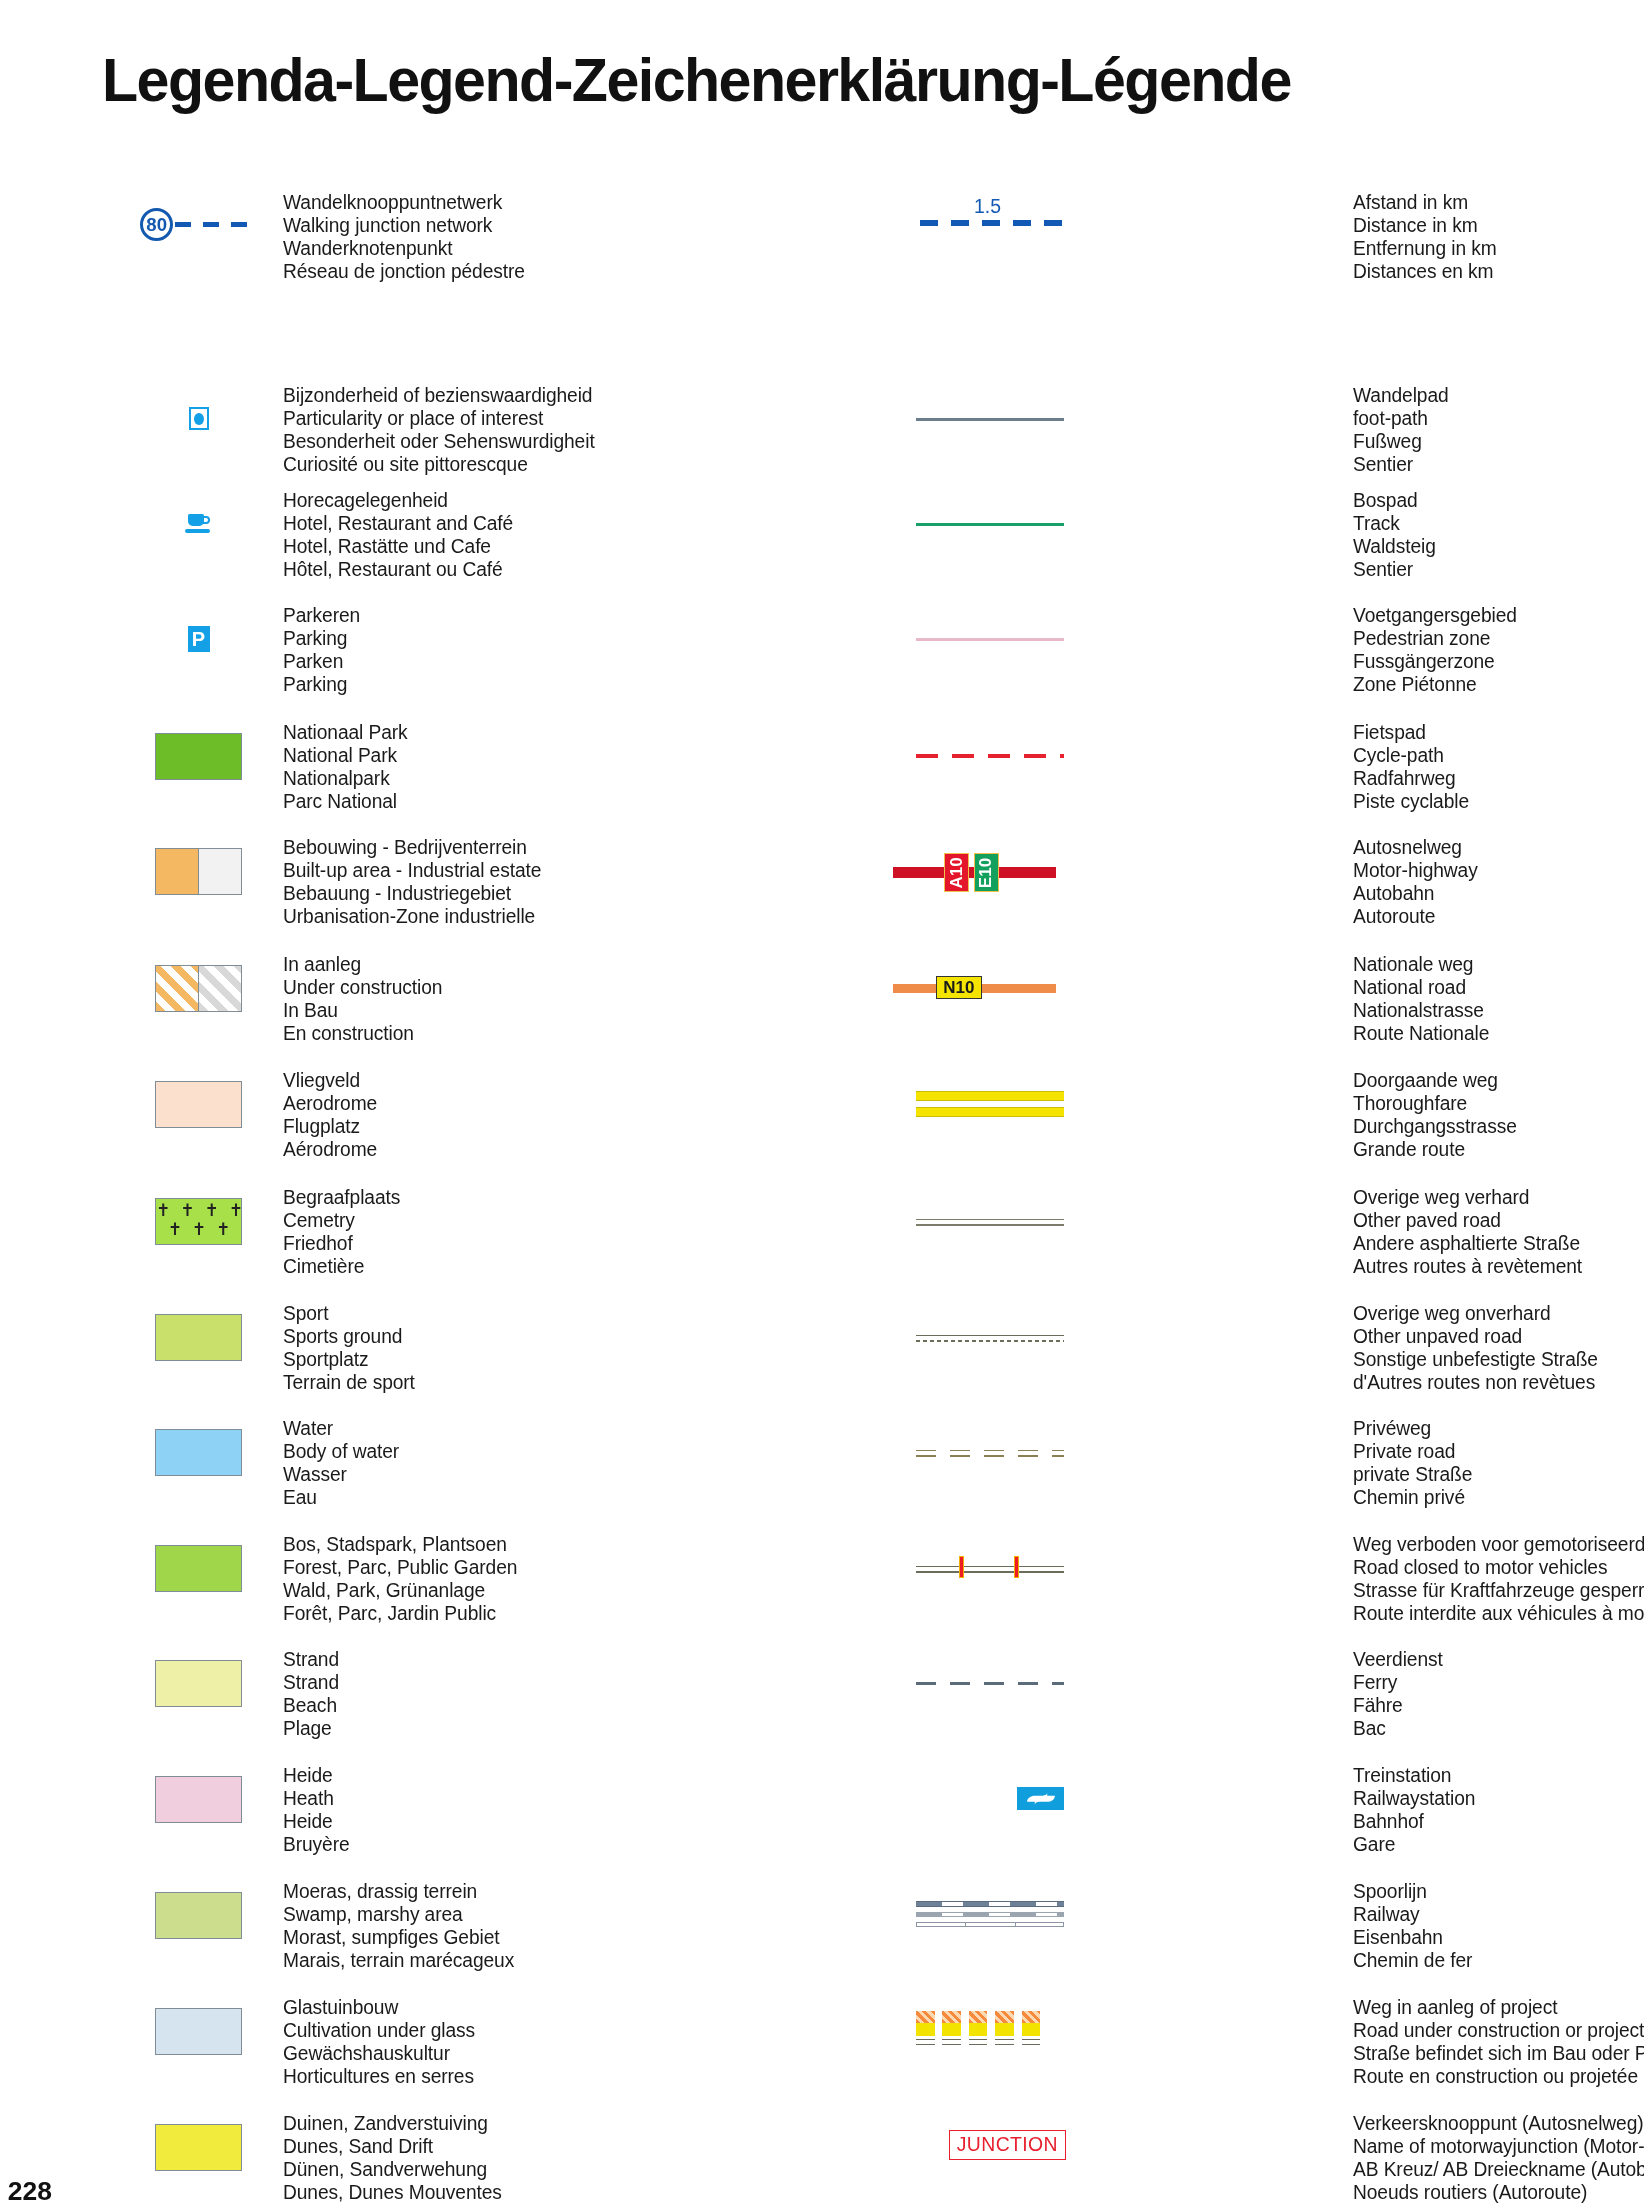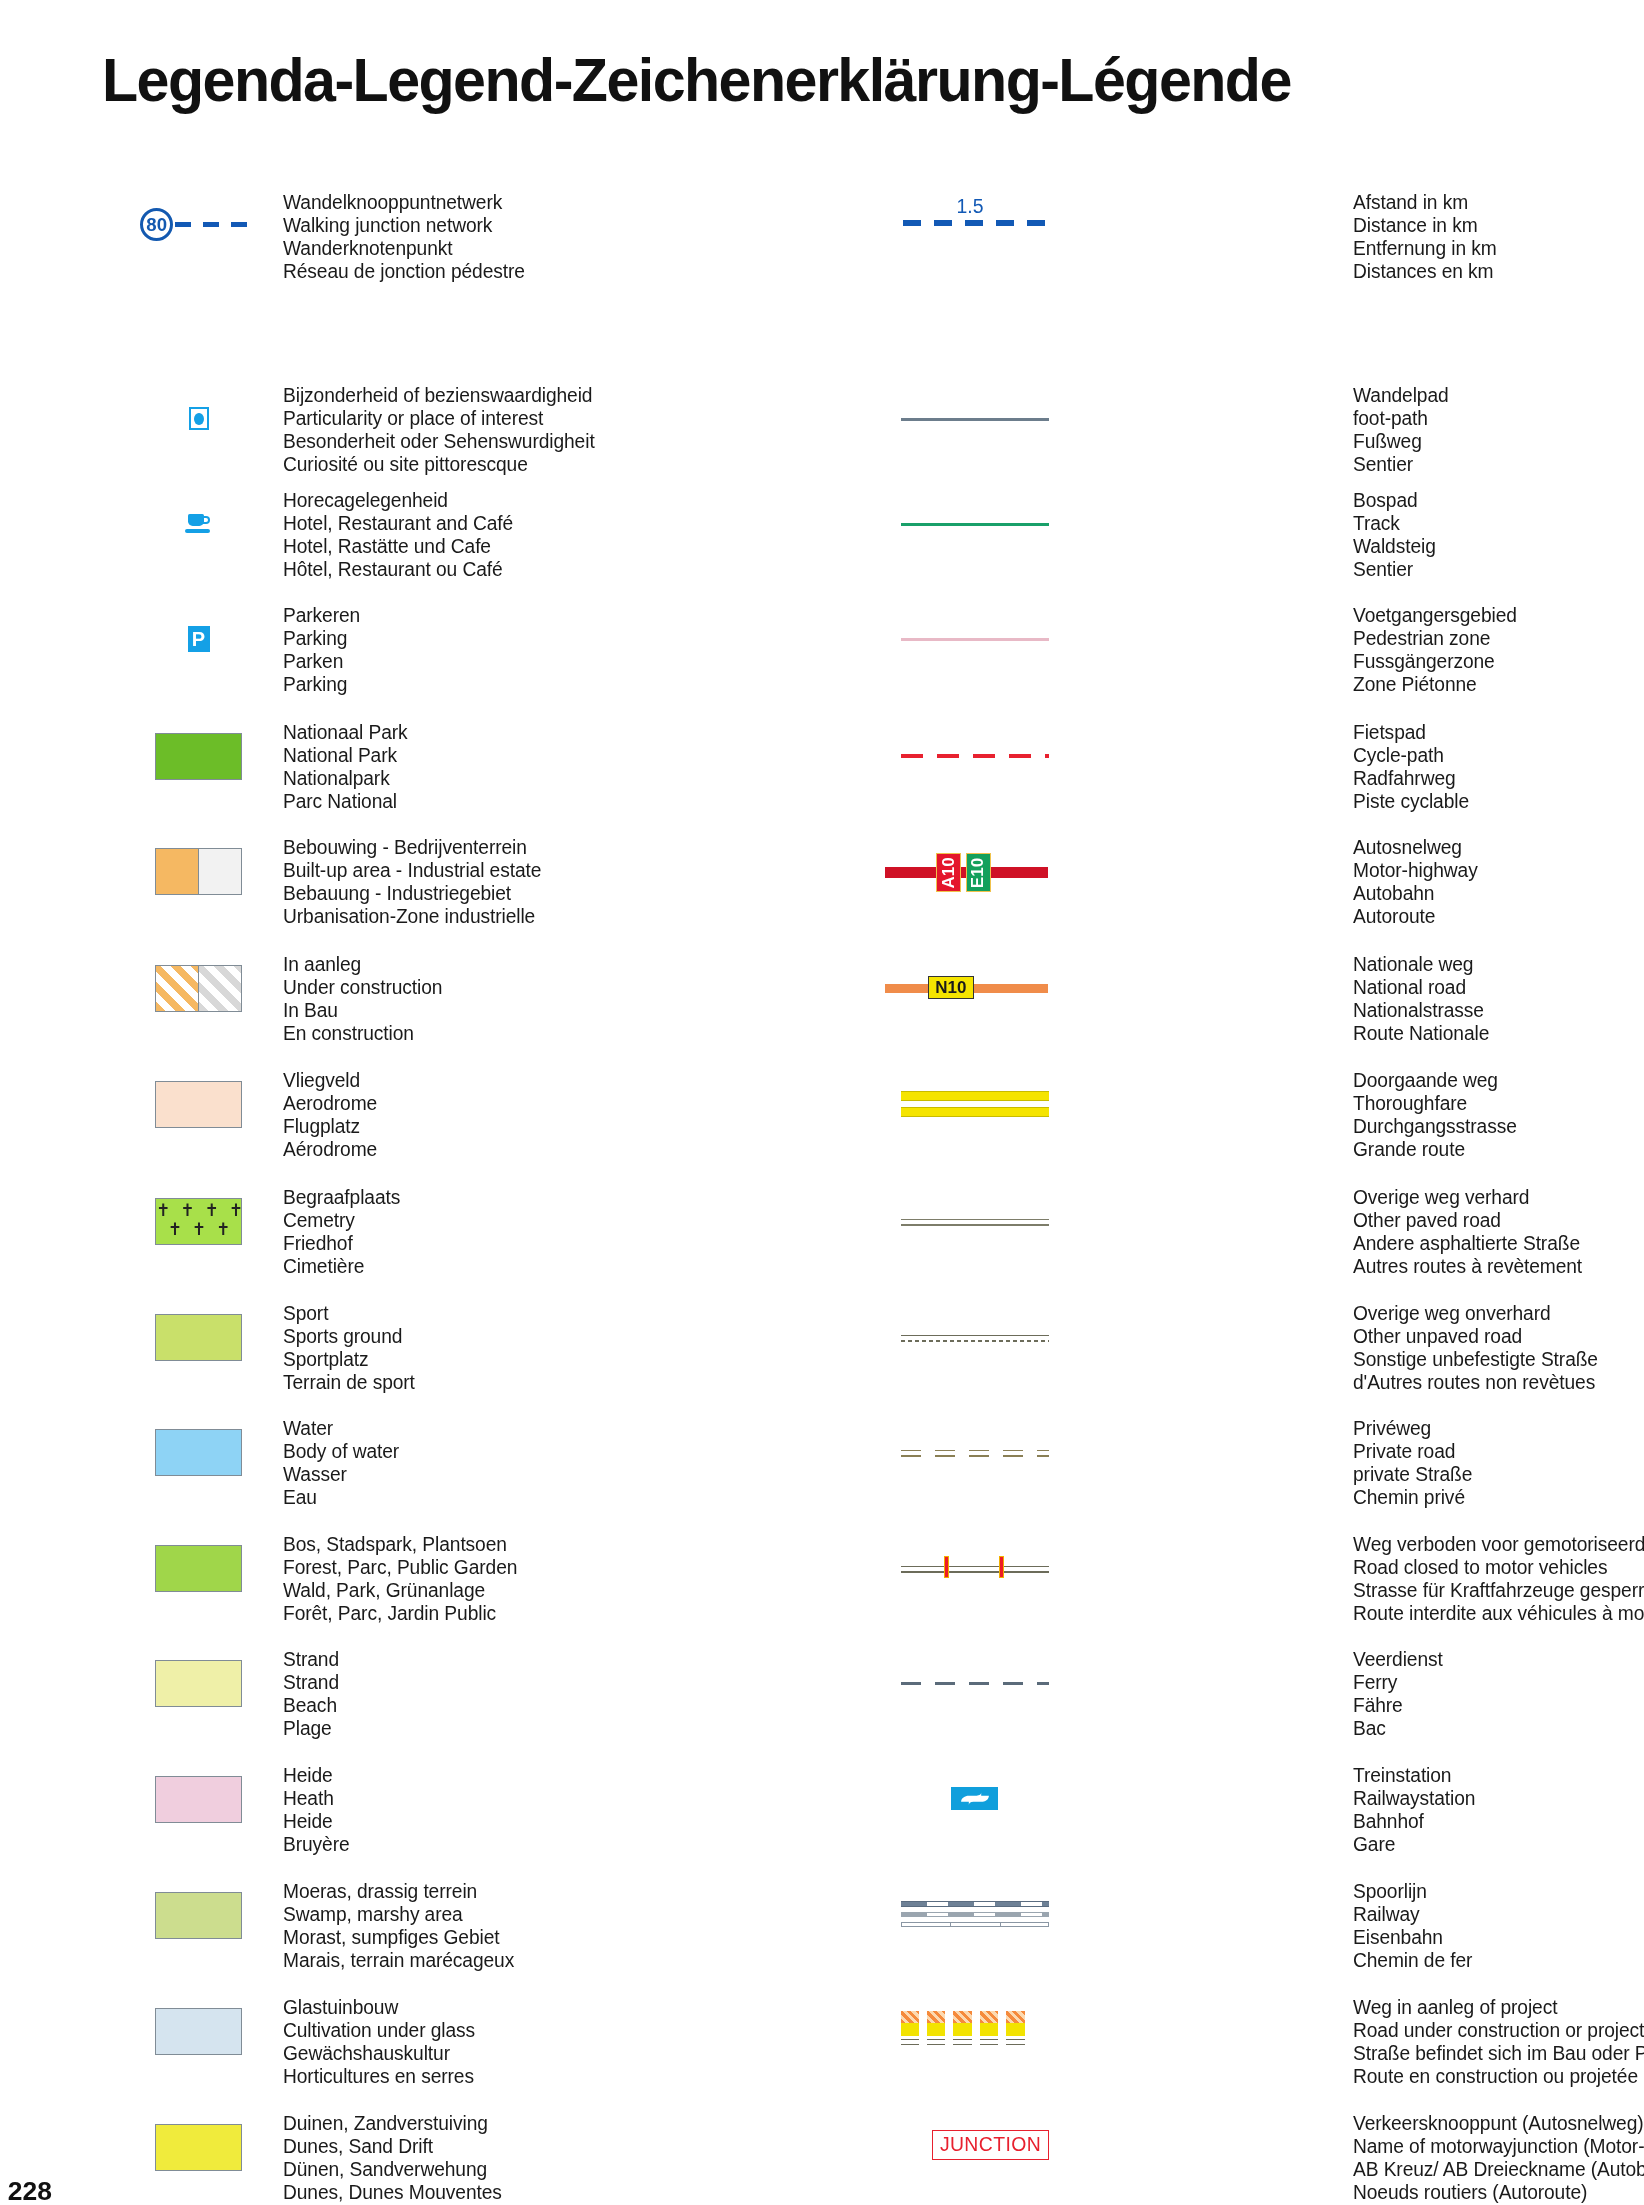--- a/index.html
+++ b/index.html
@@ -45,21 +45,21 @@
 
   
   .sym {
     position: absolute;
     width: 179px;
     display: flex;
     align-items: center;
     justify-content: center;
   }
   #col-left  .sym { left: 109px; align-items: center; }
-  #col-right .sym { left: 885px - 823px; }
+  #col-right .sym { left: 885px - 823px; justify-content: flex-end; }
 
   
   .txt {
     position: absolute;
     font-size: 20px;
     line-height: 23px;
     color: #1a1a1a;
     letter-spacing: -0.1px;
     white-space: nowrap;
     transform: scaleX(0.96);
@@ -822,21 +822,21 @@
       </div>
       <div class="txt" style="top:-35px">
         <div>Weg in aanleg of project</div>
         <div>Road under construction or projected</div>
         <div>Straße befindet sich im Bau oder Planung</div>
         <div>Route en construction ou projetée</div>
       </div>
     </div>
 
     <div class="legend-row" style="top:2147px">
-      <div class="sym" style="top:-17px;left:78px">
+      <div class="sym" style="top:-17px;left:64px">
         <div class="jbox">JUNCTION</div>
       </div>
       <div class="txt" style="top:-35px">
         <div>Verkeersknooppunt (Autosnelweg)</div>
         <div>Name of motorwayjunction (Motor-highway)</div>
         <div>AB Kreuz/ AB Dreieckname (Autobahn)</div>
         <div>Noeuds routiers (Autoroute)</div>
       </div>
     </div>
 

